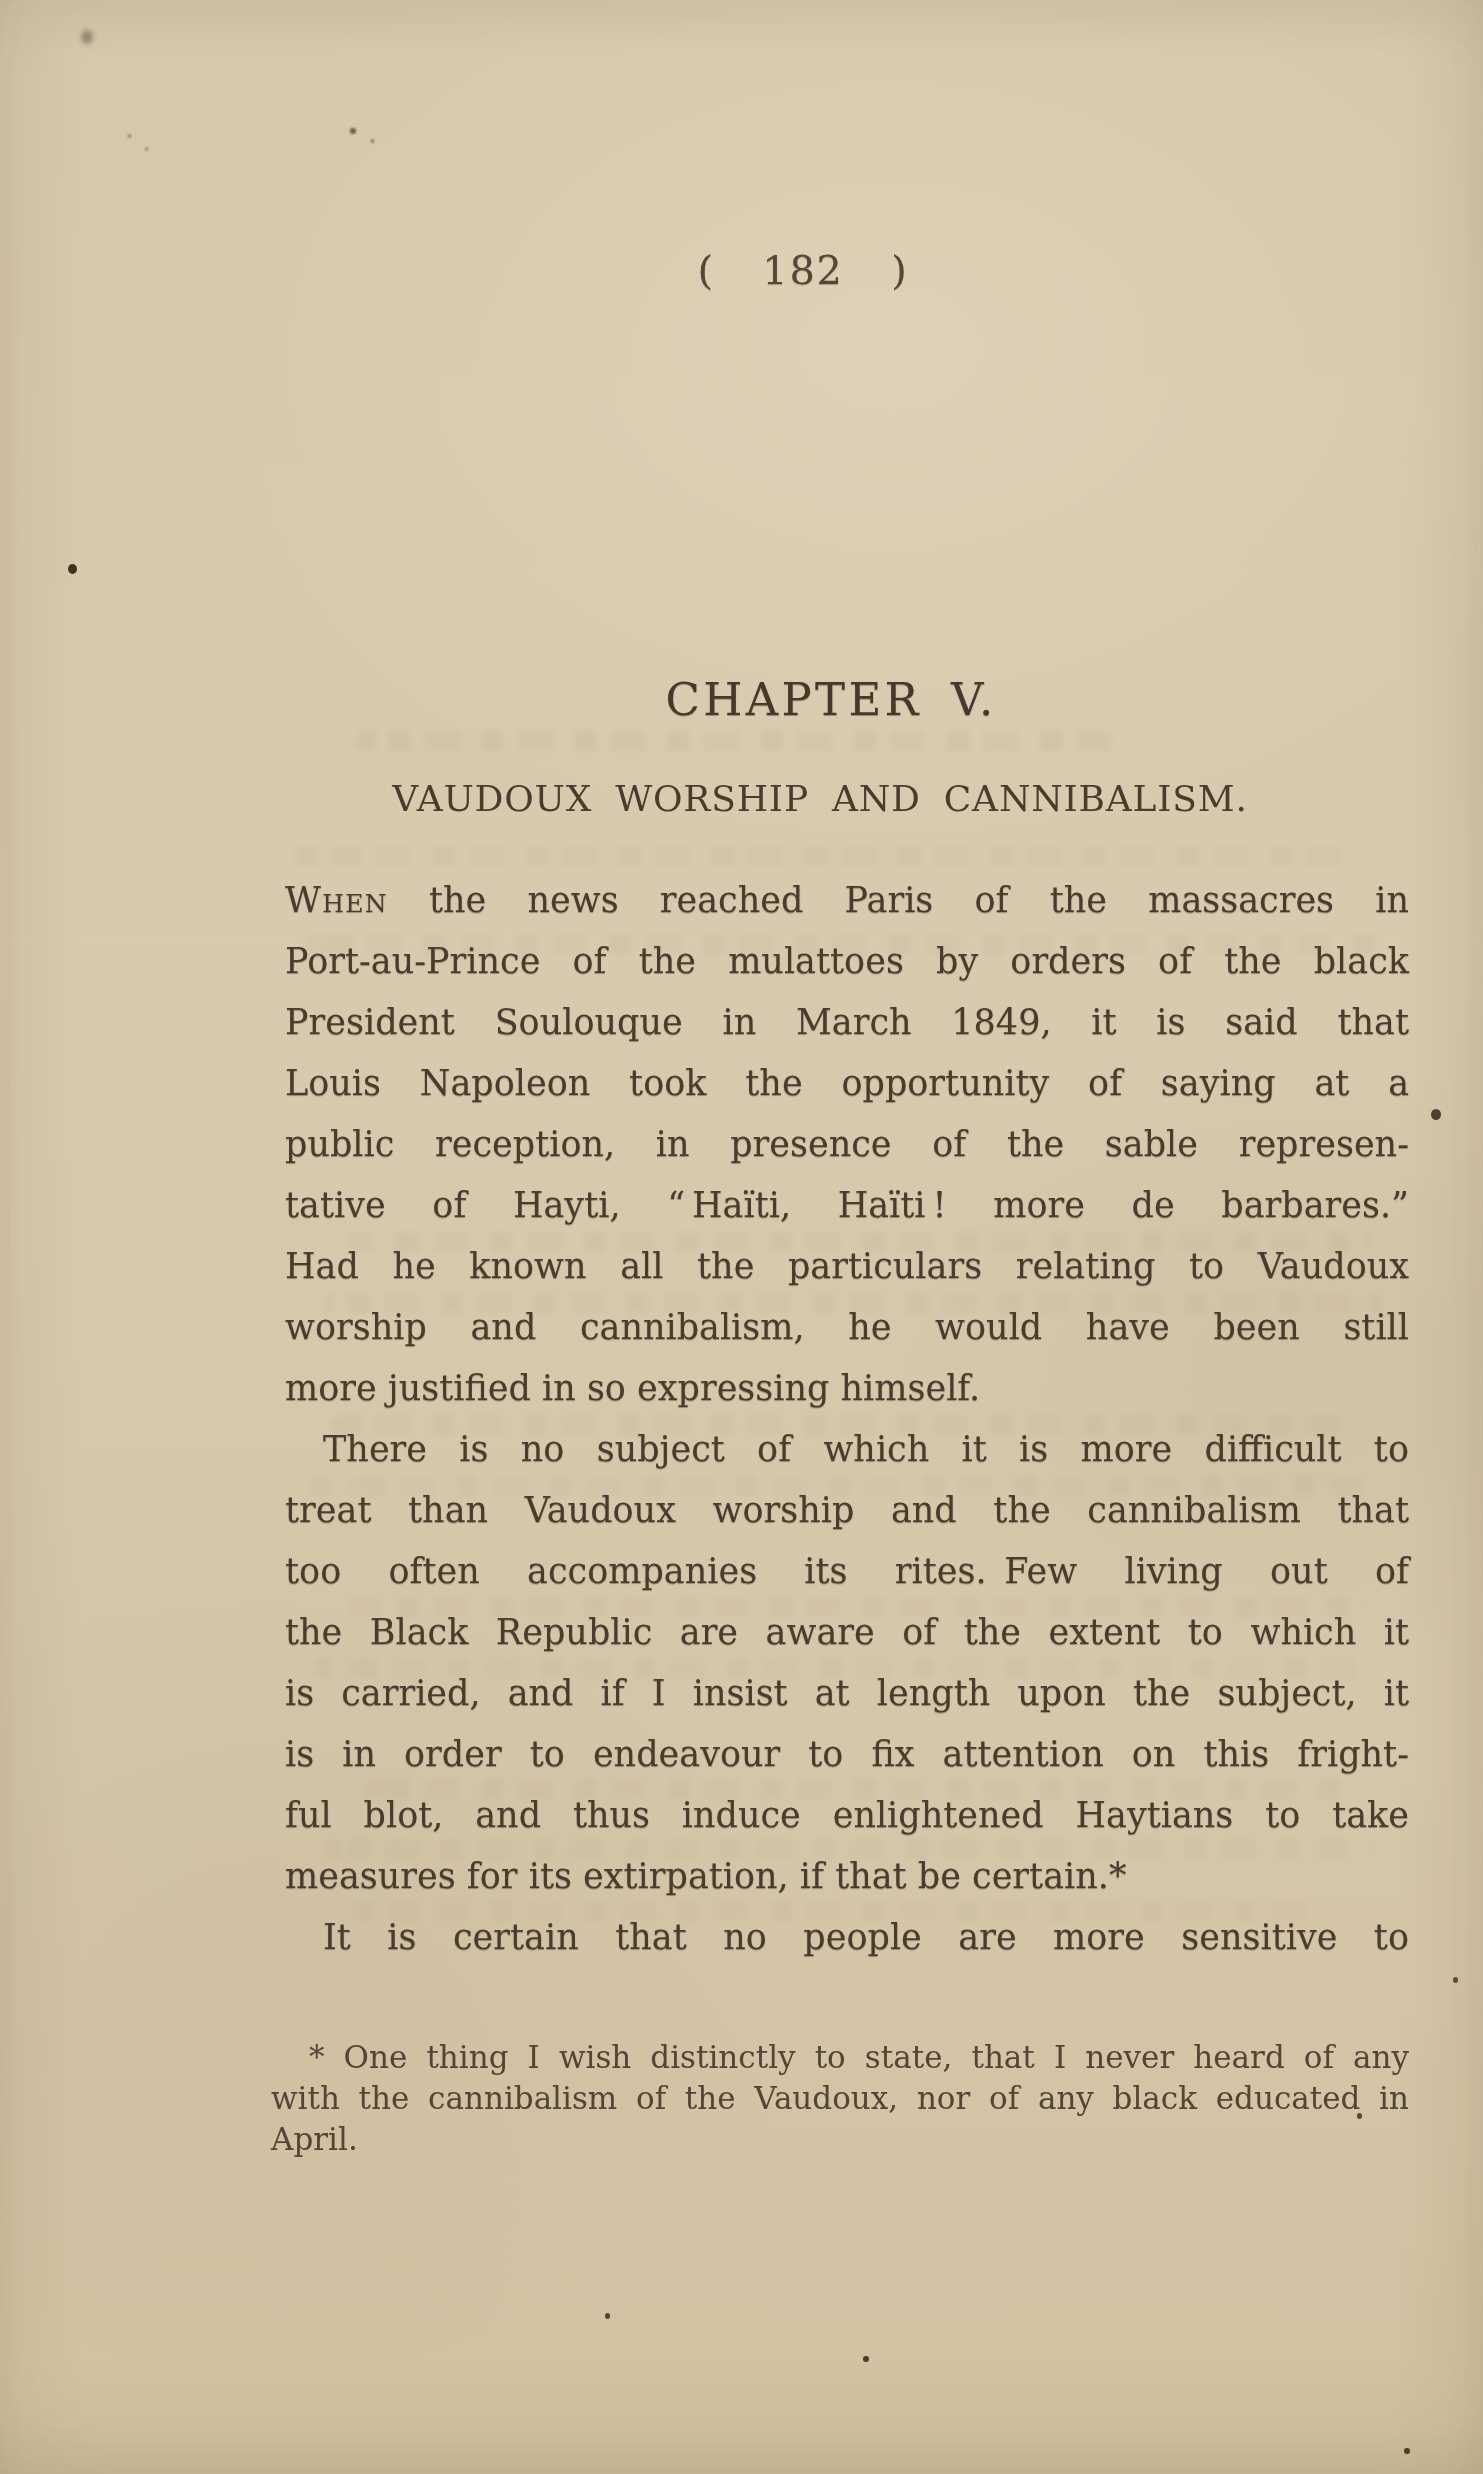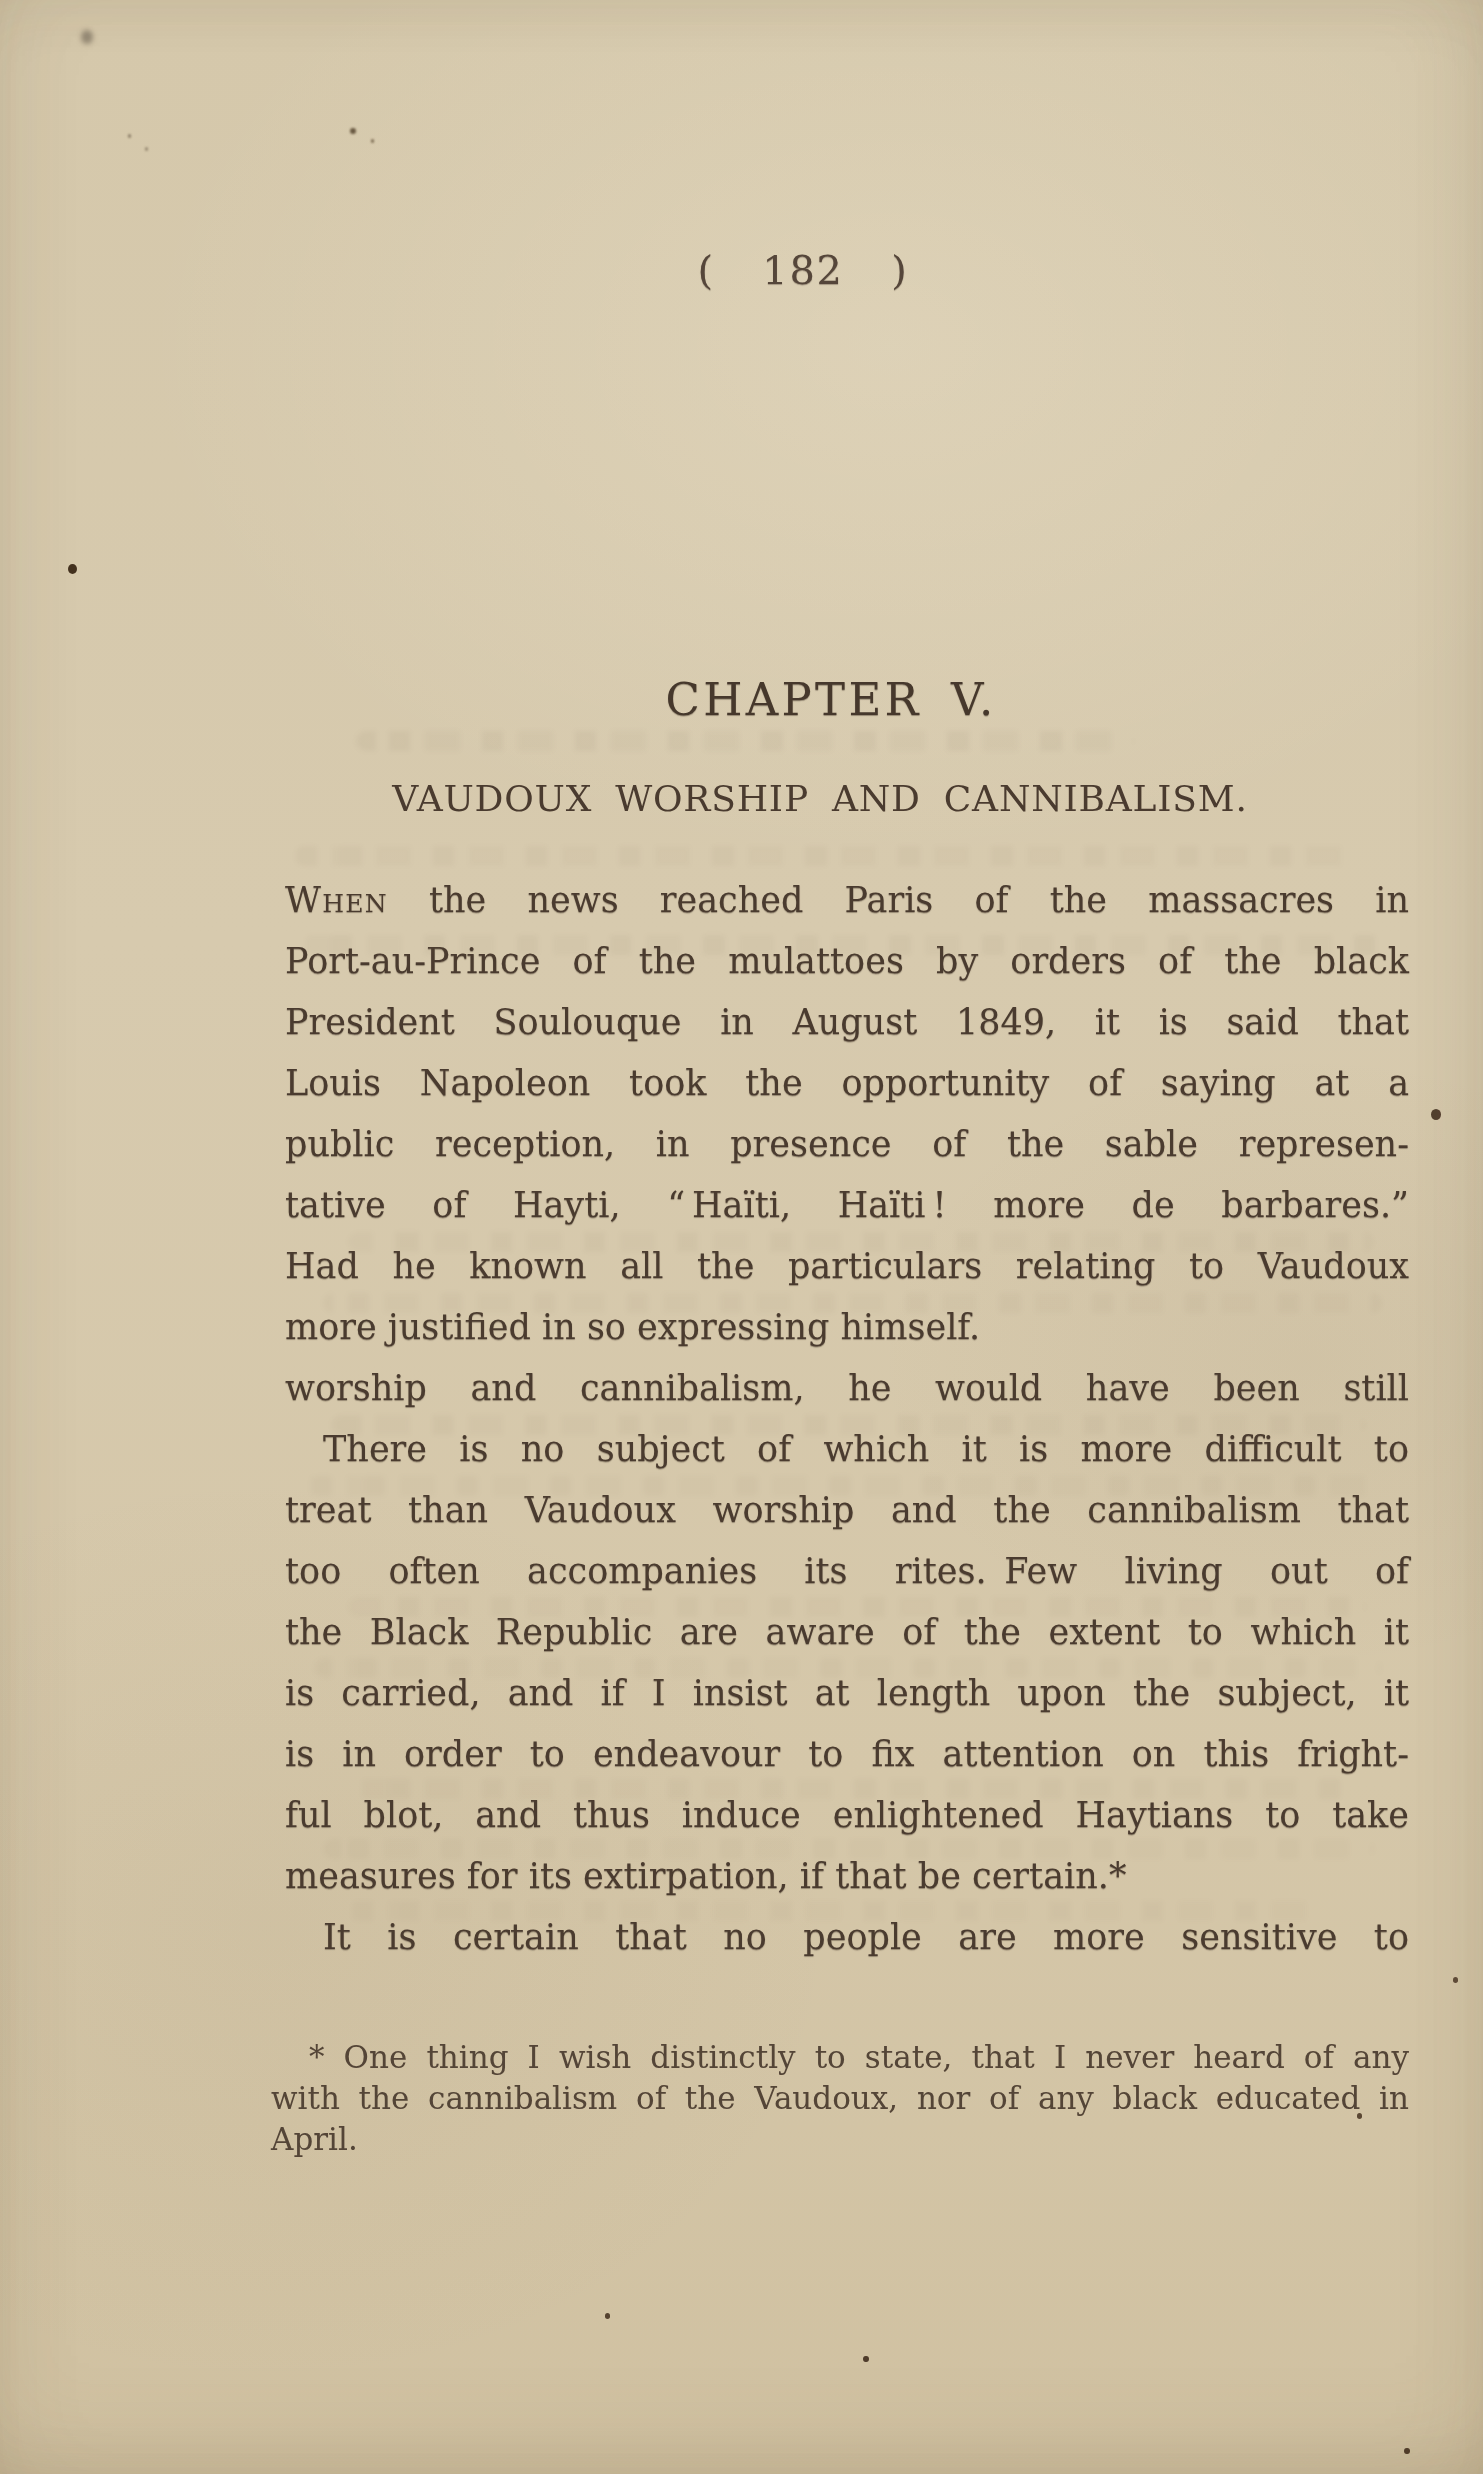--- a/index.html
+++ b/index.html
@@ -65,27 +65,27 @@
 </head>
 <body>
 
 <div class="page">
   <div class="pagenum">( 182 )</div>
   <h1 class="chapter ink">CHAPTER V.</h1>
   <h2 class="subtitle">VAUDOUX WORSHIP AND CANNIBALISM.</h2>
   <div class="bodytext ink">
       <div class="line"><span class="lead">When</span> the news reached Paris of the massacres in</div>
       <div class="line">Port-au-Prince of the mulattoes by orders of the black</div>
-      <div class="line">President Soulouque in August 1849, it is said that</div>
+      <div class="line">President Soulouque in March 1849, it is said that</div>
       <div class="line">Louis Napoleon took the opportunity of saying at a</div>
       <div class="line">public reception, in presence of the sable represen-</div>
       <div class="line">tative of Hayti, “ Haïti, Haïti ! more de barbares.”</div>
       <div class="line">Had he known all the particulars relating to Vaudoux</div>
+      <div class="line">worship and cannibalism, he would have been still</div>
       <div class="line last">more justified in so expressing himself.</div>
-      <div class="line">worship and cannibalism, he would have been still</div>
       <div class="line indent">There is no subject of which it is more difficult to</div>
       <div class="line">treat than Vaudoux worship and the cannibalism that</div>
       <div class="line">too often accompanies its rites. Few living out of</div>
       <div class="line">the Black Republic are aware of the extent to which it</div>
       <div class="line">is carried, and if I insist at length upon the subject, it</div>
       <div class="line">is in order to endeavour to fix attention on this fright-</div>
       <div class="line">ful blot, and thus induce enlightened Haytians to take</div>
       <div class="line last">measures for its extirpation, if that be certain.*</div>
       <div class="line indent">It is certain that no people are more sensitive to</div>
     </div>

